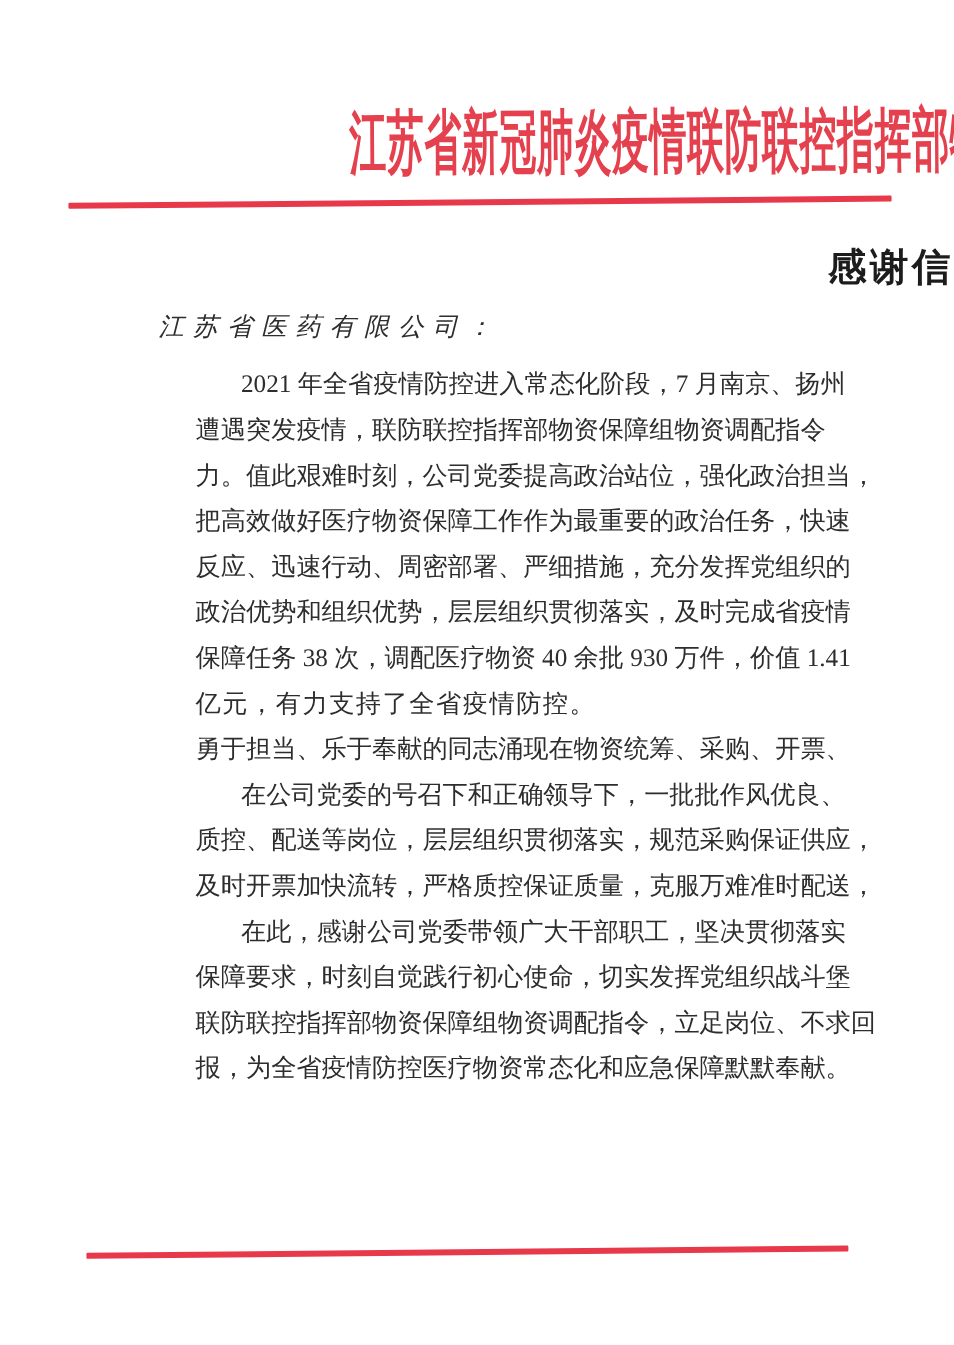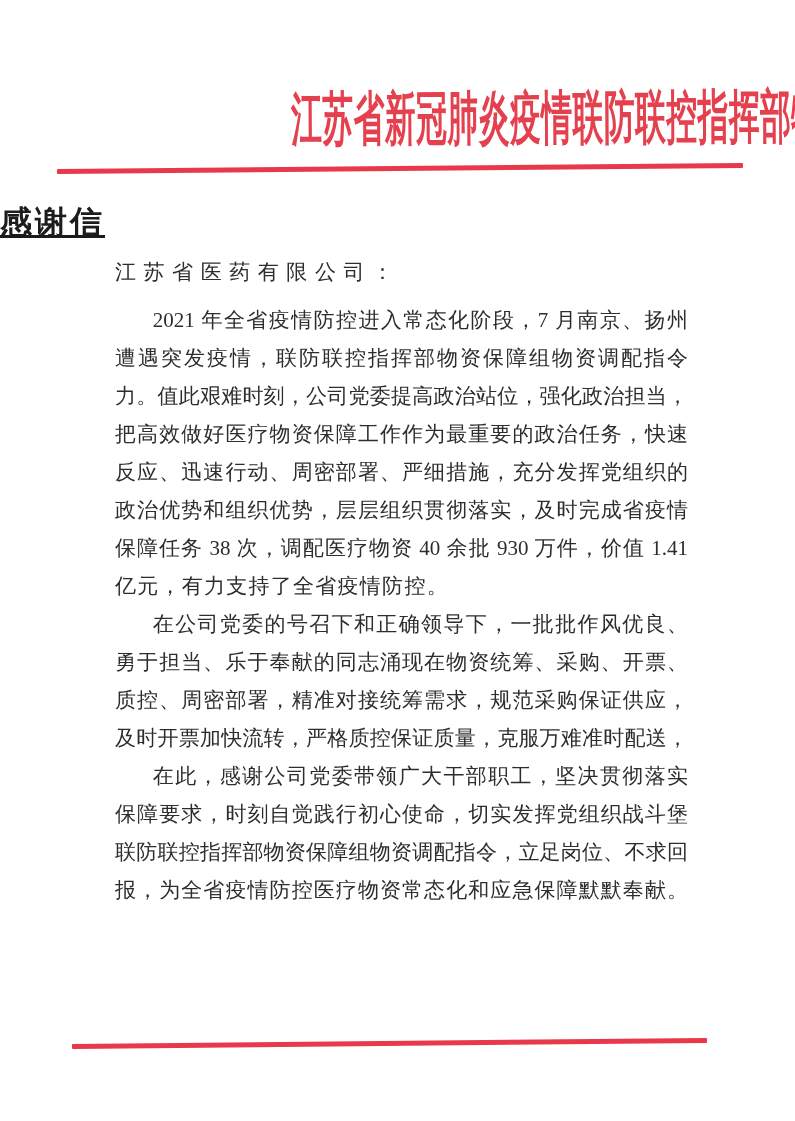--- a/index.html
+++ b/index.html
@@ -60,49 +60,49 @@
     width:635px;
     height:5px;
     transform:rotate(-0.55deg);
   }
 
   .letter-title{
     position:absolute;
     top:202px;
     left:0;
     width:100%;
-    text-align:left;
+    text-align:right;
     font-family:"Liberation Sans","DejaVu Sans",sans-serif;
     font-weight:bold;
     font-size:32px;
     line-height:40px;
     letter-spacing:3px;
     color:var(--title-text);
-    text-decoration:underline;
   }
 
   .salutation{
     position:absolute;
     top:256px;
-    left:115px;
+    left:132px;
     font-size:21px;
     line-height:32px;
     letter-spacing:0.36em;
     color:var(--body-text);
+    font-style:italic;
   }
 
   .letter-body{
     position:absolute;
     top:301px;
     left:115px;
     width:573px;
     color:var(--body-text);
     font-size:21px;
   }
-  .para{display:block;}
+  .para{display:block;margin-left:48px;}
   .line{
     display:block;
     height:38px;
     line-height:38px;
     white-space:nowrap;
     text-align:justify;
     text-align-last:justify;
     -moz-text-align-last:justify;
   }
   .line.indent{
@@ -137,23 +137,23 @@
       <span class="line">遭遇突发疫情，联防联控指挥部物资保障组物资调配指令</span>
       <span class="line">力。值此艰难时刻，公司党委提高政治站位，强化政治担当，</span>
       <span class="line">把高效做好医疗物资保障工作作为最重要的政治任务，快速</span>
       <span class="line">反应、迅速行动、周密部署、严细措施，充分发挥党组织的</span>
       <span class="line">政治优势和组织优势，层层组织贯彻落实，及时完成省疫情</span>
       <span class="line">保障任务 38 次，调配医疗物资 40 余批 930 万件，价值 1.41</span>
       <span class="line short">亿元，有力支持了全省疫情防控。</span>
     </div>
 
     <div class="para">
+      <span class="line">勇于担当、乐于奉献的同志涌现在物资统筹、采购、开票、</span>
       <span class="line indent">在公司党委的号召下和正确领导下，一批批作风优良、</span>
-      <span class="line">勇于担当、乐于奉献的同志涌现在物资统筹、采购、开票、</span>
-      <span class="line">质控、周密部署，精准对接统筹需求，规范采购保证供应，</span>
+      <span class="line">质控、配送等岗位，层层组织贯彻落实，规范采购保证供应，</span>
       <span class="line">及时开票加快流转，严格质控保证质量，克服万难准时配送，</span>
     </div>
 
     <div class="para">
       <span class="line indent">在此，感谢公司党委带领广大干部职工，坚决贯彻落实</span>
       <span class="line">保障要求，时刻自觉践行初心使命，切实发挥党组织战斗堡</span>
       <span class="line">联防联控指挥部物资保障组物资调配指令，立足岗位、不求回</span>
       <span class="line">报，为全省疫情防控医疗物资常态化和应急保障默默奉献。</span>
     </div>
 

